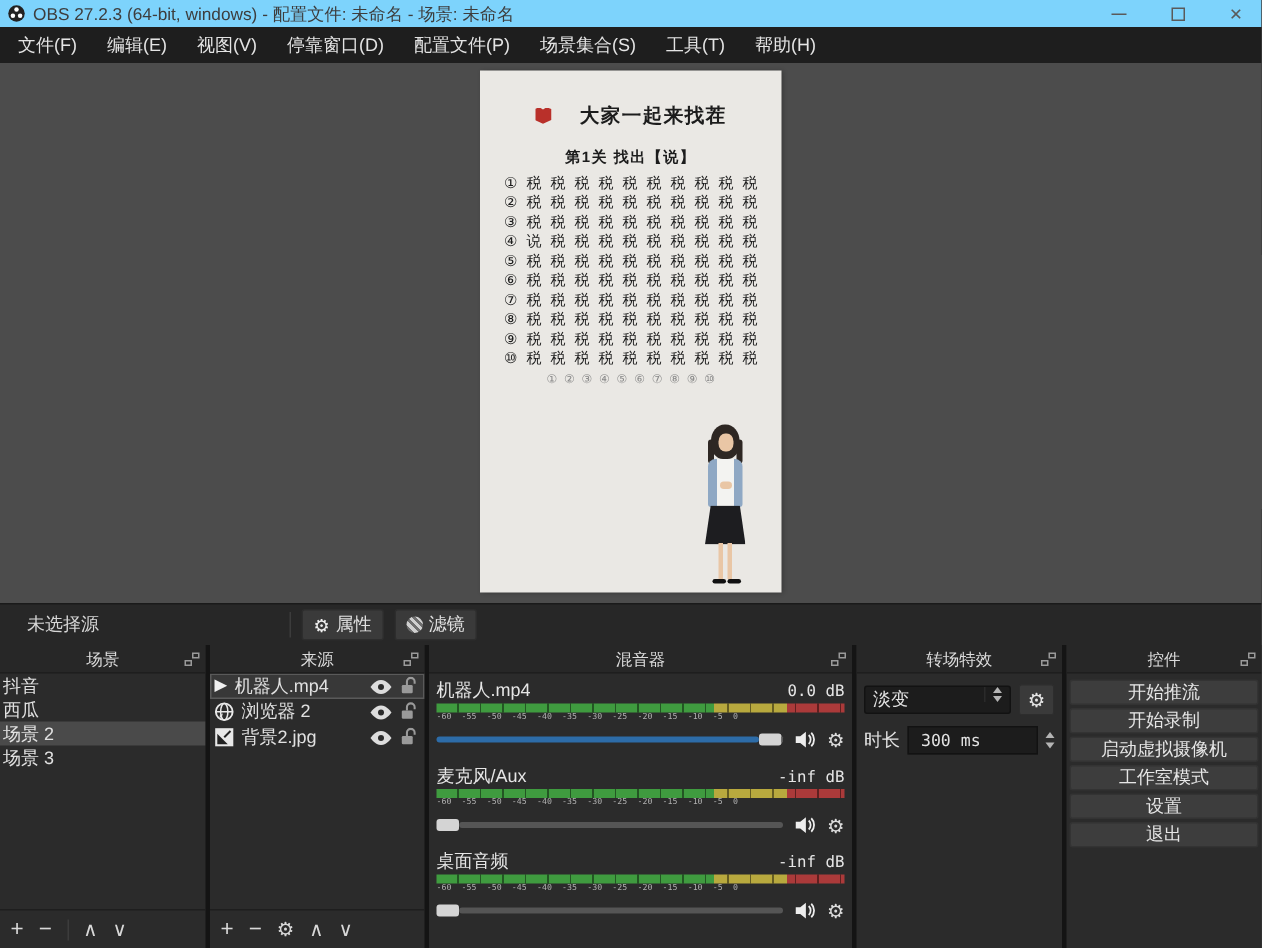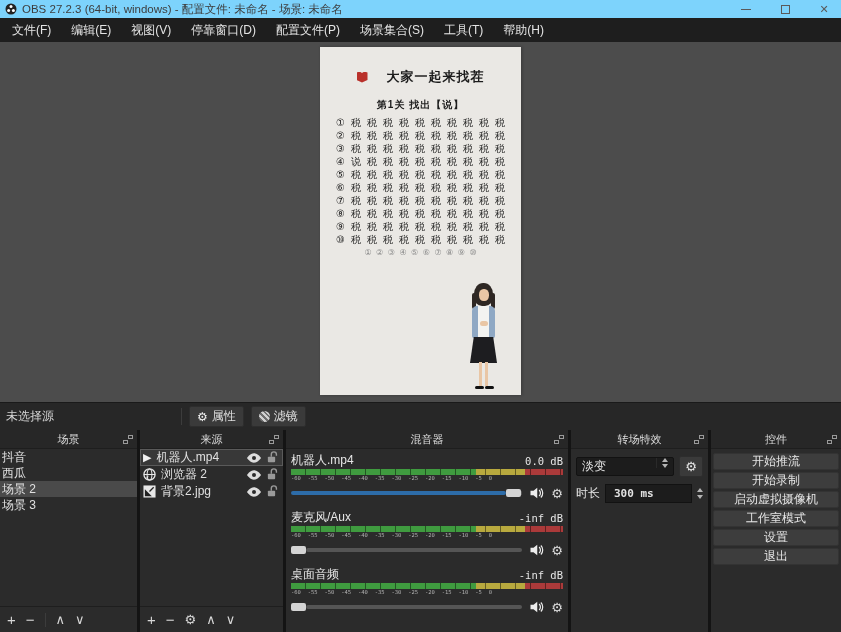--- a/index.html
+++ b/index.html
@@ -39,21 +39,21 @@
   .av-torso { position:absolute; left:14px; top:23px; width:23px; height:32px; border-radius:5px 5px 2px 2px;
               background:linear-gradient(90deg,#8fa8c4 0 26%,#f3f3f1 26% 74%,#8fa8c4 74% 100%); }
   .av-hands { position:absolute; left:22px; top:38px; width:8px; height:5px; background:#e9c6a5; border-radius:3px; }
   .av-skirt { position:absolute; left:12px; top:54px; width:27px; height:26px; background:#1d1d20; clip-path:polygon(14% 0,86% 0,100% 100%,0 100%); }
   .av-legL { position:absolute; left:21px; top:79px; width:3px; height:24px; background:#e9c6a5; }
   .av-legR { position:absolute; left:27px; top:79px; width:3px; height:24px; background:#e9c6a5; }
   .av-footL { position:absolute; left:17px; top:103px; width:9px; height:3px; background:#111; border-radius:2px; }
   .av-footR { position:absolute; left:27px; top:103px; width:9px; height:3px; background:#111; border-radius:2px; }
 
   
-  .srcbar { height:28px; background:#272727; border-top:1px solid #1a1a1a; display:flex; align-items:center; padding:0 6px; gap:7px; flex:0 0 auto; }
+  .srcbar { height:28px; background:#272727; border-top:1px solid #1a1a1a; display:flex; align-items:center; padding:0 18px; gap:7px; flex:0 0 auto; }
   .srcbar-status { font-size:12px; color:#d6d6d6; width:168px; }
   .vdiv { width:1px; height:17px; background:#3c3c3c; }
   .tool-btn { display:flex; align-items:center; gap:4px; background:#3a3a3a; border:1px solid #2d2d2d; border-radius:2px; height:21px; padding:0 7px; color:#e0e0e0; font-size:12px; }
   .gear-glyph { font-size:12px; color:#f0f0f0; line-height:1; }
   .filter-glyph { width:11px; height:11px; border-radius:50%; background:repeating-linear-gradient(45deg,#cfcfcf 0 2px,#6e6e6e 2px 4px); }
 
   
   .docks { flex:1; background:#141414; display:flex; gap:3px; overflow:hidden; }
   .panel { background:#2b2b2b; display:flex; flex-direction:column; overflow:hidden; }
   .p-scenes { width:137px; } .p-sources { width:143px; } .p-mixer { width:282px; } .p-trans { width:137px; } .p-controls { flex:1; }
@@ -94,21 +94,21 @@
 
   
   .trans-body { padding:7px 5px; display:flex; flex-direction:column; gap:7px; }
   .trow { display:flex; align-items:center; gap:5px; }
   .combo { flex:1; height:19px; background:#1c1c1c; border:1px solid #121212; border-radius:2px; display:flex; align-items:flex-start; padding:0 5px; font-size:12px; color:#e2e2e2; }
   .combo-arrows { margin-left:auto; display:flex; flex-direction:column; gap:2px; padding-left:5px; border-left:1px solid #2a2a2a; }
   .tri-up { width:0; height:0; border-left:3.5px solid transparent; border-right:3.5px solid transparent; border-bottom:4px solid #b5b5b5; }
   .tri-down { width:0; height:0; border-left:3.5px solid transparent; border-right:3.5px solid transparent; border-top:4px solid #b5b5b5; }
   .gear-btn { width:24px; height:21px; background:#3a3a3a; border:1px solid #2d2d2d; border-radius:2px; color:#e4e4e4; display:flex; align-items:center; justify-content:center; font-size:13px; flex:0 0 auto; }
   .tlabel { font-size:12px; color:#e2e2e2; flex:0 0 auto; }
-  .spin { flex:1; height:19px; background:#1c1c1c; border:1px solid #121212; display:flex; align-items:center; padding:0 8px; font-size:11px; color:#e2e2e2; font-family:"DejaVu Sans Mono",monospace;font-weight:bold; }
+  .spin { flex:1; height:19px; background:#1c1c1c; border:1px solid #121212; display:flex; align-items:center; padding:0 8px; font-size:11px; color:#e2e2e2; font-family:"DejaVu Sans Mono",monospace; }
   .spin-arrows { display:flex; flex-direction:column; gap:3px; }
 
   
   .ctrl-body { padding:4px 2px; display:flex; flex-direction:column; gap:2px; }
   .ctrl-btn { height:17px; background:#3d3d3d; border:1px solid #333; border-radius:2px; color:#e6e6e6; font-size:12px; display:flex; align-items:center; justify-content:center; white-space:nowrap; overflow:hidden; }
 
   svg { display:block; }
 </style>
 </head>
 <body>

